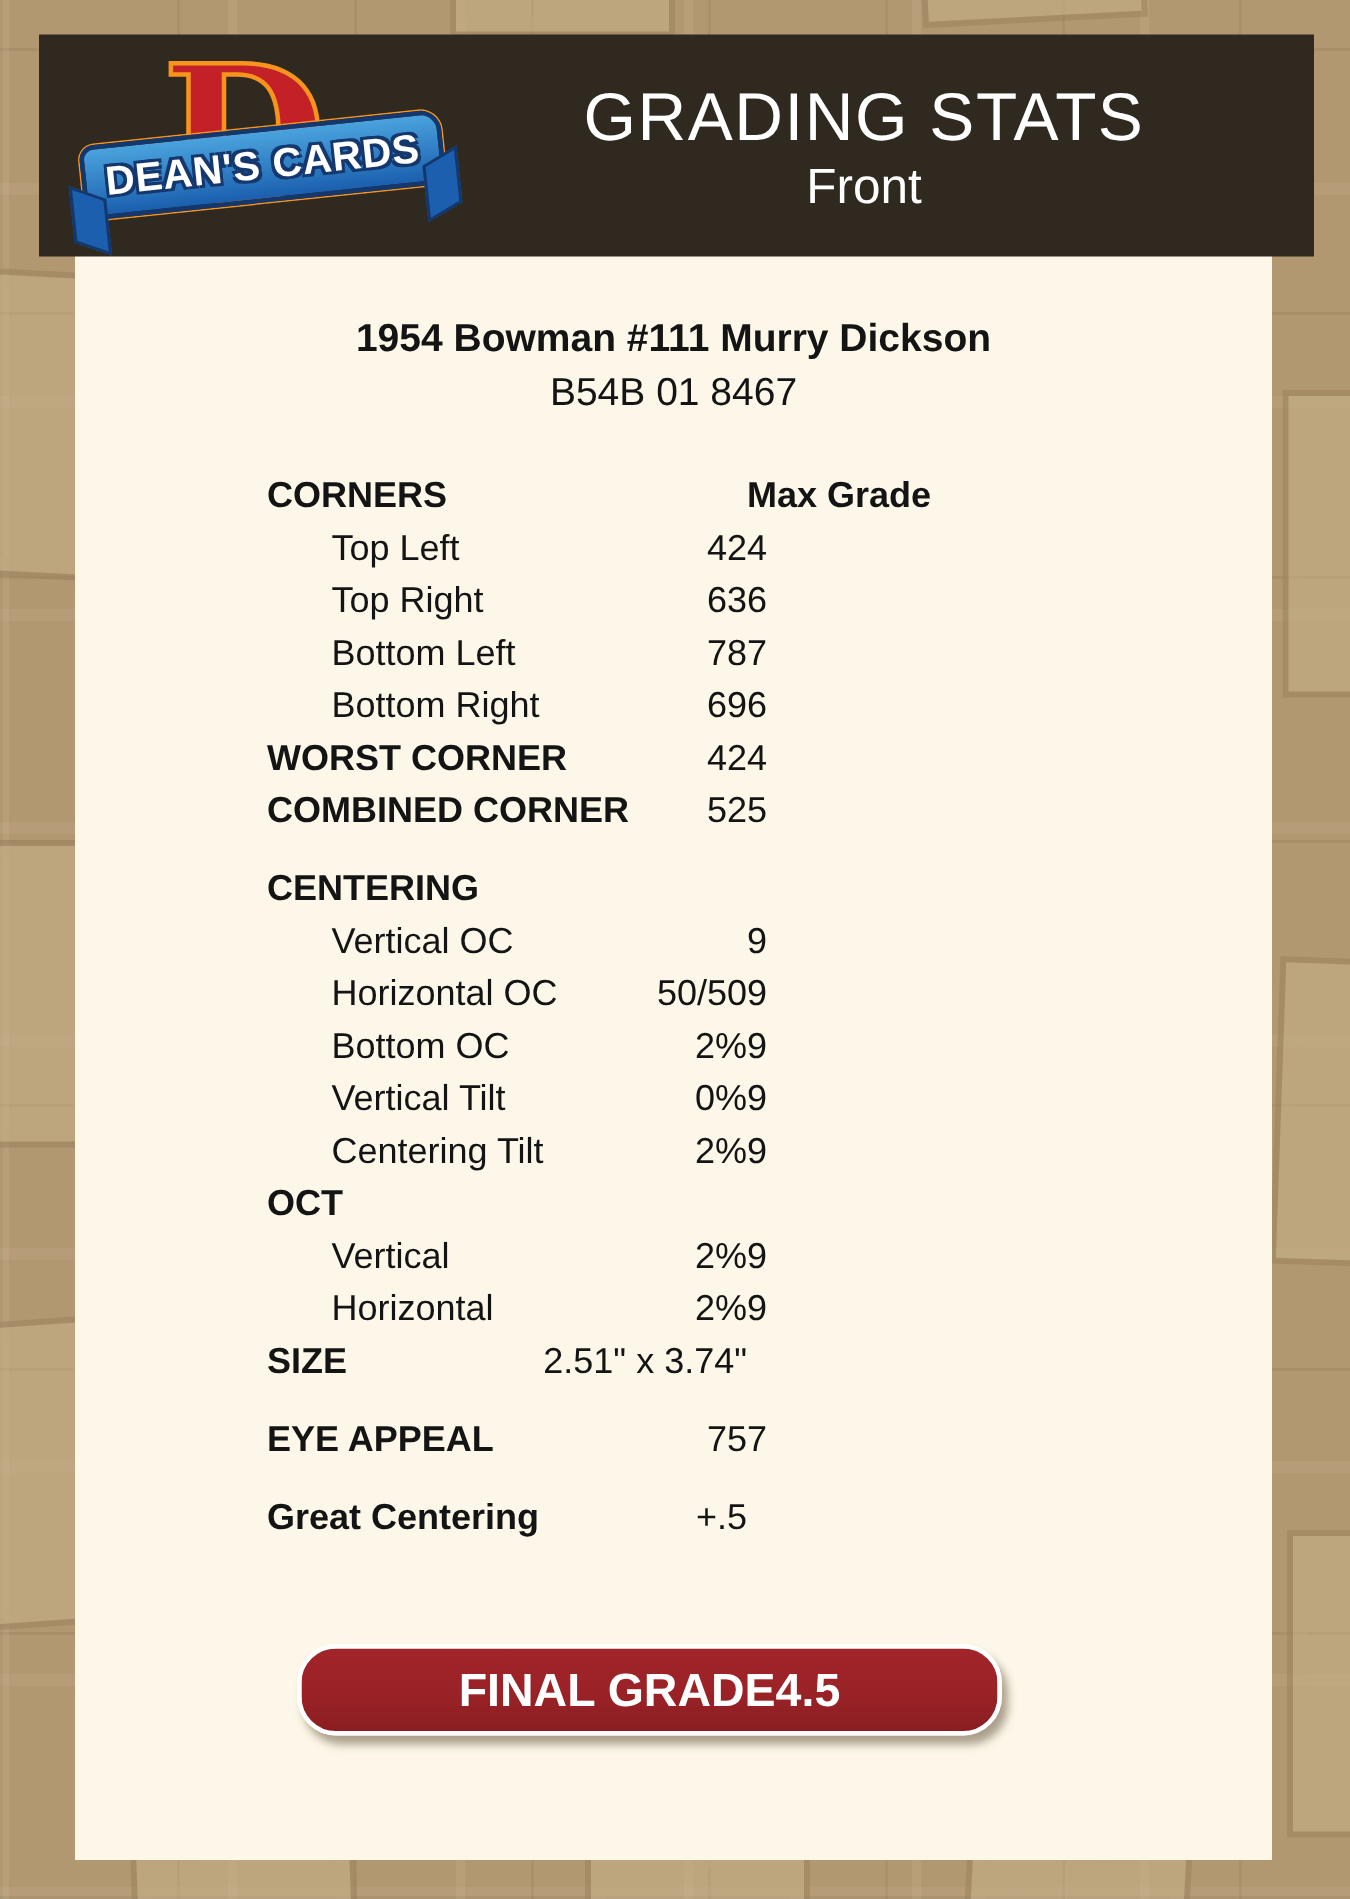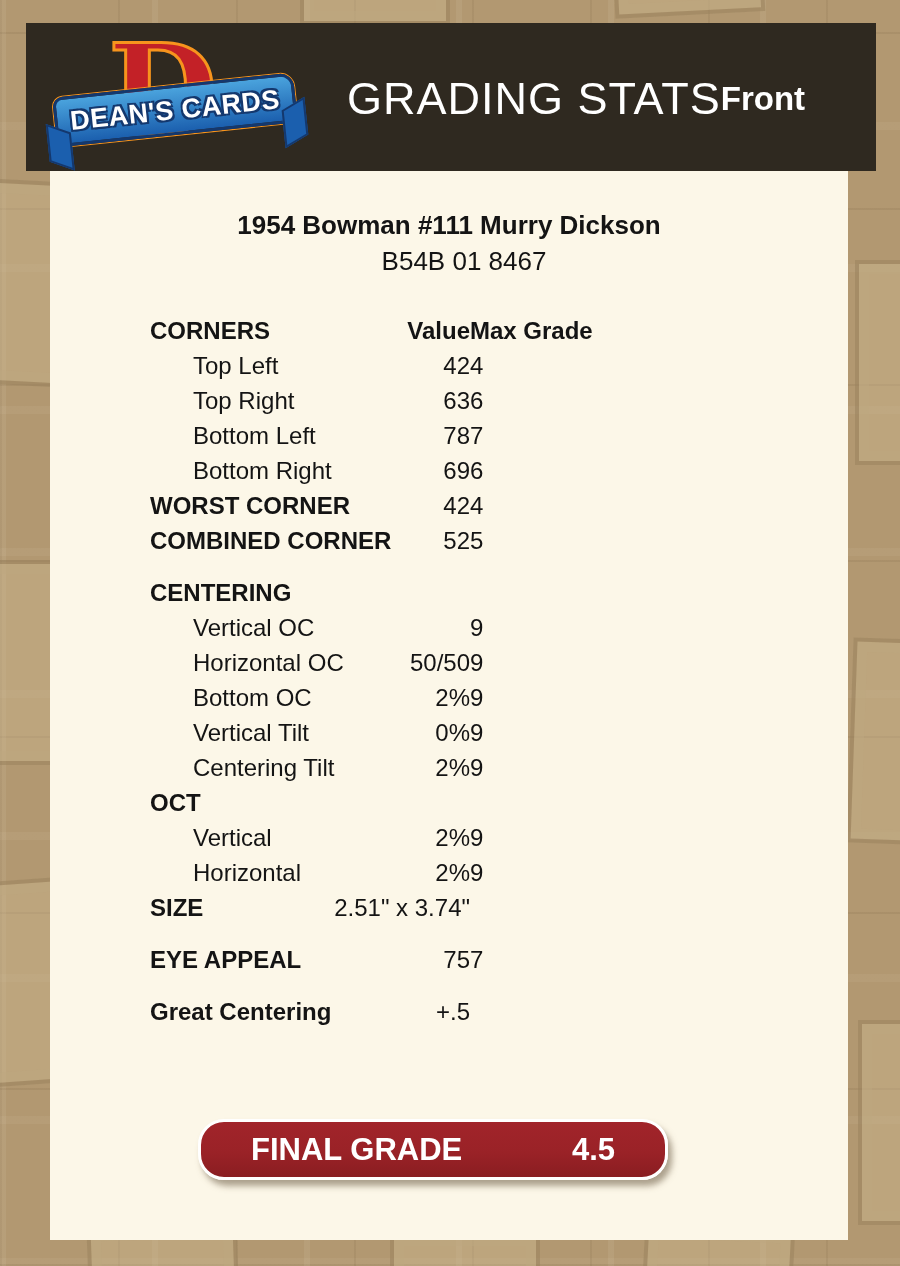--- a/index.html
+++ b/index.html
@@ -53,25 +53,25 @@
     position:absolute;left:50px;top:140px;width:798px;height:1100px;
     background:var(--panel-bg);
   }
 
   .header-bar{
     position:absolute;left:26px;top:23px;width:850px;height:148px;
     background:var(--header-bg);
   }
   .header-titles{
     position:absolute;left:250px;top:0;width:600px;height:100%;
-    display:flex;flex-direction:row;align-items:center;justify-content:center;
+    display:flex;flex-direction:column;align-items:center;justify-content:center;
     color:#fff;text-align:center;padding-top:4px;
   }
   .header-title{font-size:45px;line-height:50px;font-weight:400;letter-spacing:1px;}
-  .header-subtitle{font-size:33px;line-height:42px;font-weight:700;}
+  .header-subtitle{font-size:33px;line-height:42px;font-weight:400;}
 
   
   .logo{position:absolute;left:30px;top:6px;width:240px;height:136px;}
   .logo-d{
     position:absolute;left:52px;top:-12px;
     font-family:"DejaVu Serif", serif;font-weight:bold;font-size:126px;line-height:146px;
     color:var(--logo-red);
     -webkit-text-stroke:3px var(--logo-orange);
     text-shadow:0 0 1px var(--logo-orange);
   }
@@ -96,45 +96,45 @@
                 -2px 2px 0 var(--banner-navy),2px 2px 0 var(--banner-navy);
     white-space:nowrap;
   }
 
   .card-title{
     position:absolute;left:50px;top:210px;width:798px;text-align:center;
     font-size:26px;font-weight:bold;line-height:30px;
   }
   .card-serial{
     position:absolute;left:50px;top:246px;width:798px;text-align:center;
-    font-size:26px;font-weight:400;line-height:30px;margin-left:15px;
+    font-size:26px;font-weight:400;line-height:30px;
   }
 
   .grading-table{position:absolute;left:150px;top:313px;width:560px;}
   .trow{
     display:grid;grid-template-columns:150px 170px 236px;
-    height:35px;align-items:center;font-size:24px;
+    height:35px;align-items:center;font-size:24px;margin-left:28px;
   }
   .trow.gap{margin-top:17px;}
   .tcell-label{white-space:nowrap;grid-column:1;}
   .tcell-value{grid-column:2;text-align:right;white-space:nowrap;}
   .tcell-max{grid-column:3;text-align:left;white-space:nowrap;}
   .trow.colheader .tcell-label,
   .trow.colheader .tcell-value,
   .trow.colheader .tcell-max{font-weight:bold;}
   .trow.section .tcell-label{font-weight:bold;}
   .trow.item .tcell-label{padding-left:43px;}
 
   .final-grade{
     position:absolute;left:198px;top:1096px;width:470px;height:61px;
     background:linear-gradient(180deg,#a1242a 0%,#9a2227 55%,#8a1d21 100%);
     border:3px solid #ffffff;border-radius:26px;
     box-shadow:4px 6px 6px rgba(105,90,65,0.55);
-    display:flex;align-items:center;justify-content:space-between;
-    padding:0 50px;color:#fff;font-weight:bold;font-size:31px;cursor:pointer;margin-top:23px;
+    display:flex;align-items:center;justify-content:center;
+    padding:0 50px;color:#fff;font-weight:bold;font-size:31px;cursor:pointer;
   }
 </style>
 </head>
 <body>
 
 <div class="bg">
   <i></i>
     <i></i>
     <i></i>
     <i></i>
@@ -161,21 +161,20 @@
     <div class="header-subtitle">Front</div>
   </div>
 </div>
 
 <div class="card-title">1954 Bowman #111 Murry Dickson</div>
 <div class="card-serial">B54B 01 8467</div>
 
 <div class="grading-table">
     <div class="trow colheader">
       <div class="tcell-label">CORNERS</div>
-      <div class="tcell-value">Value</div>
       <div class="tcell-max">Max Grade</div>
     </div>
     <div class="trow item">
       <div class="tcell-label">Top Left</div>
       <div class="tcell-value">42</div>
       <div class="tcell-max">4</div>
     </div>
     <div class="trow item">
       <div class="tcell-label">Top Right</div>
       <div class="tcell-value">63</div>

